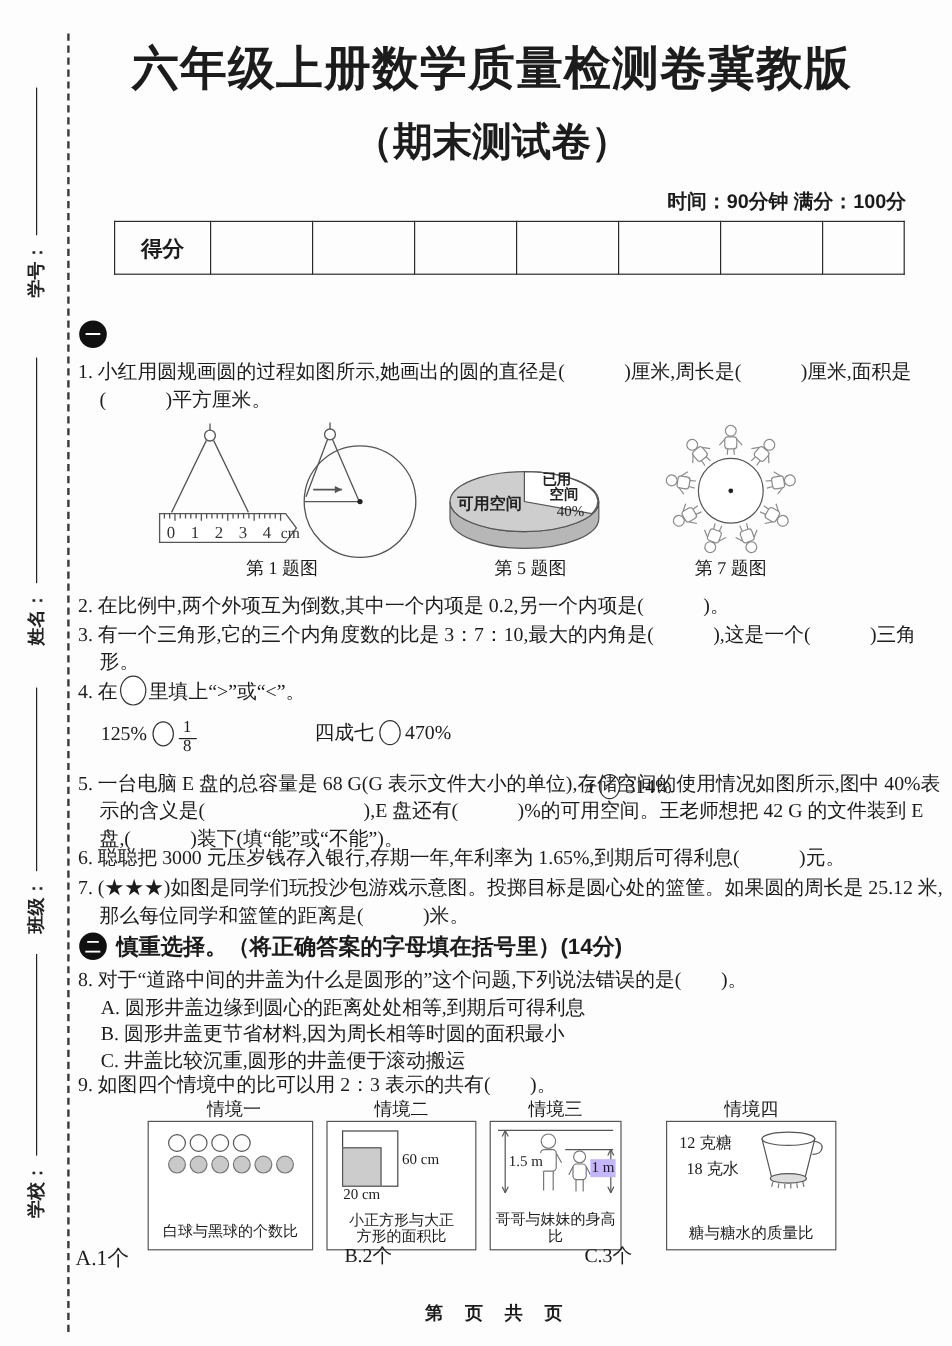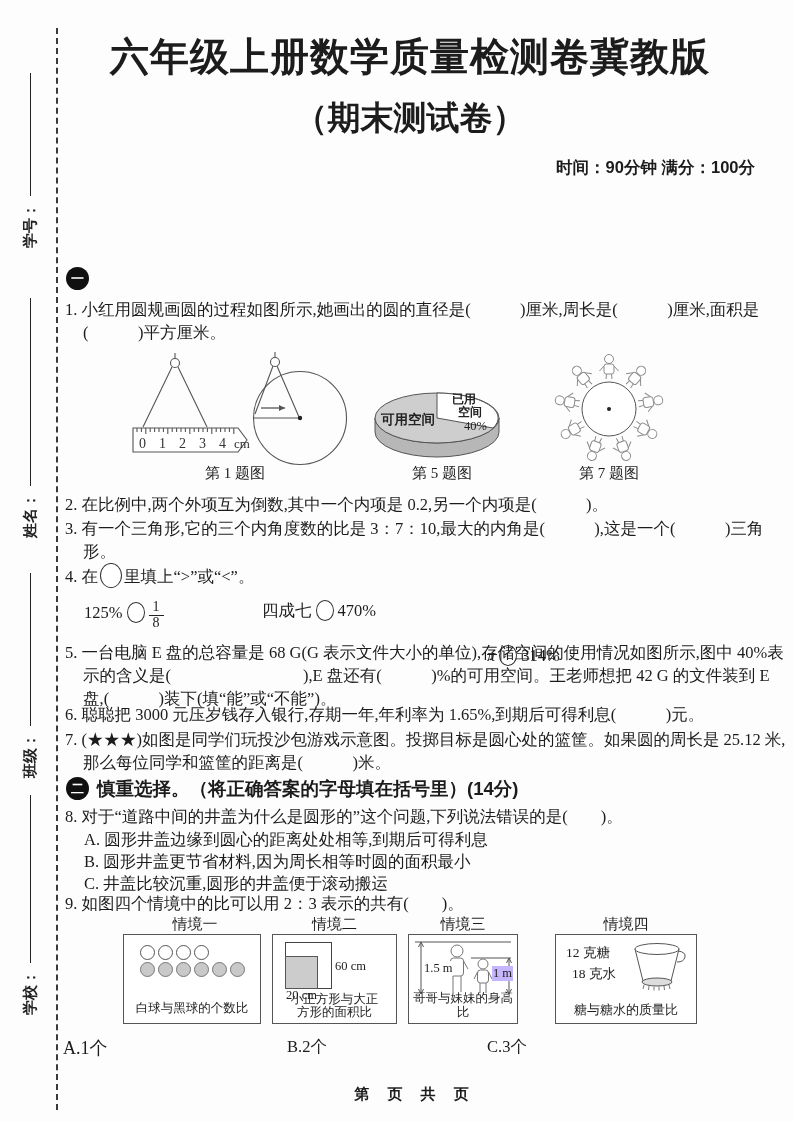--- a/index.html
+++ b/index.html
@@ -36,21 +36,21 @@
       margin:0 4px;vertical-align:-5px;background:#fff;}
   .q4-circle{display:inline-block;width:20px;height:23px;border:1.3px solid #333;border-radius:50%;
       margin:0 2px;vertical-align:-6px;background:#fff;}
   .cmp-group{position:absolute;font-size:16.5px;}
   .frac{display:inline-block;text-align:center;vertical-align:-9px;line-height:1.05;}
   .frac .num{display:block;border-bottom:1.2px solid #222;padding:0 4px;font-size:14px;}
   .frac .den{display:block;font-size:14px;}
   .figcap{font-size:15px;text-align:center;}
   
   .sit-label{top:915px;text-align:center;font-size:15px;position:absolute;}
-  .sit-box{top:934px;height:90px;position:absolute;border:1.2px solid #555;background:#fff;box-sizing:border-box;}
+  .sit-box{top:934px;height:108px;position:absolute;border:1.2px solid #555;background:#fff;box-sizing:border-box;}
   .ball{display:inline-block;width:13px;height:13px;border-radius:50%;border:1px solid #555;margin:0 1.5px;}
   .ball.gray{background:#c9c9c9;border-color:#777;}
   .boxcap{position:absolute;left:0;right:0;text-align:center;font-size:12.5px;line-height:14px;}
   .footer{left:65px;top:1085px;width:700px;text-align:center;font-size:15px;letter-spacing:7px;
       font-family:"Liberation Sans",sans-serif;font-weight:600;}
   svg text{font-family:"Liberation Serif",serif;}
 </style>
 </head>
 <body>
 
@@ -82,20 +82,30 @@
       <col style="width:80px">
       <col style="width:85px">
       <col style="width:85px">
       <col style="width:85px">
     <col style="width:85px">
       <col style="width:85px">
       <col style="width:85px">
       <col style="width:68px">
     </colgroup>
   <tbody>
+  <tr class="r2">
+    <td>得分</td>
+    <td></td>
+    <td></td>
+    <td></td>
+    <td></td>
+    <td></td>
+    <td></td>
+    <td></td>
+  </tr>
 </tbody>
   </table>
 
 <div class="abs sec-header" style="left:66px;top:267px;">
   <span class="badge">一</span>
 </div>
 
 <div class="abs q" style="top:298px;">1. 小红用圆规画圆的过程如图所示,她画出的圆的直径是(　　　)厘米,周长是(　　　)厘米,面积是(　　　)平方厘米。</div>
 
 <svg class="abs" style="left:115px;top:350px;" width="240" height="116" viewBox="0 0 240 116">

